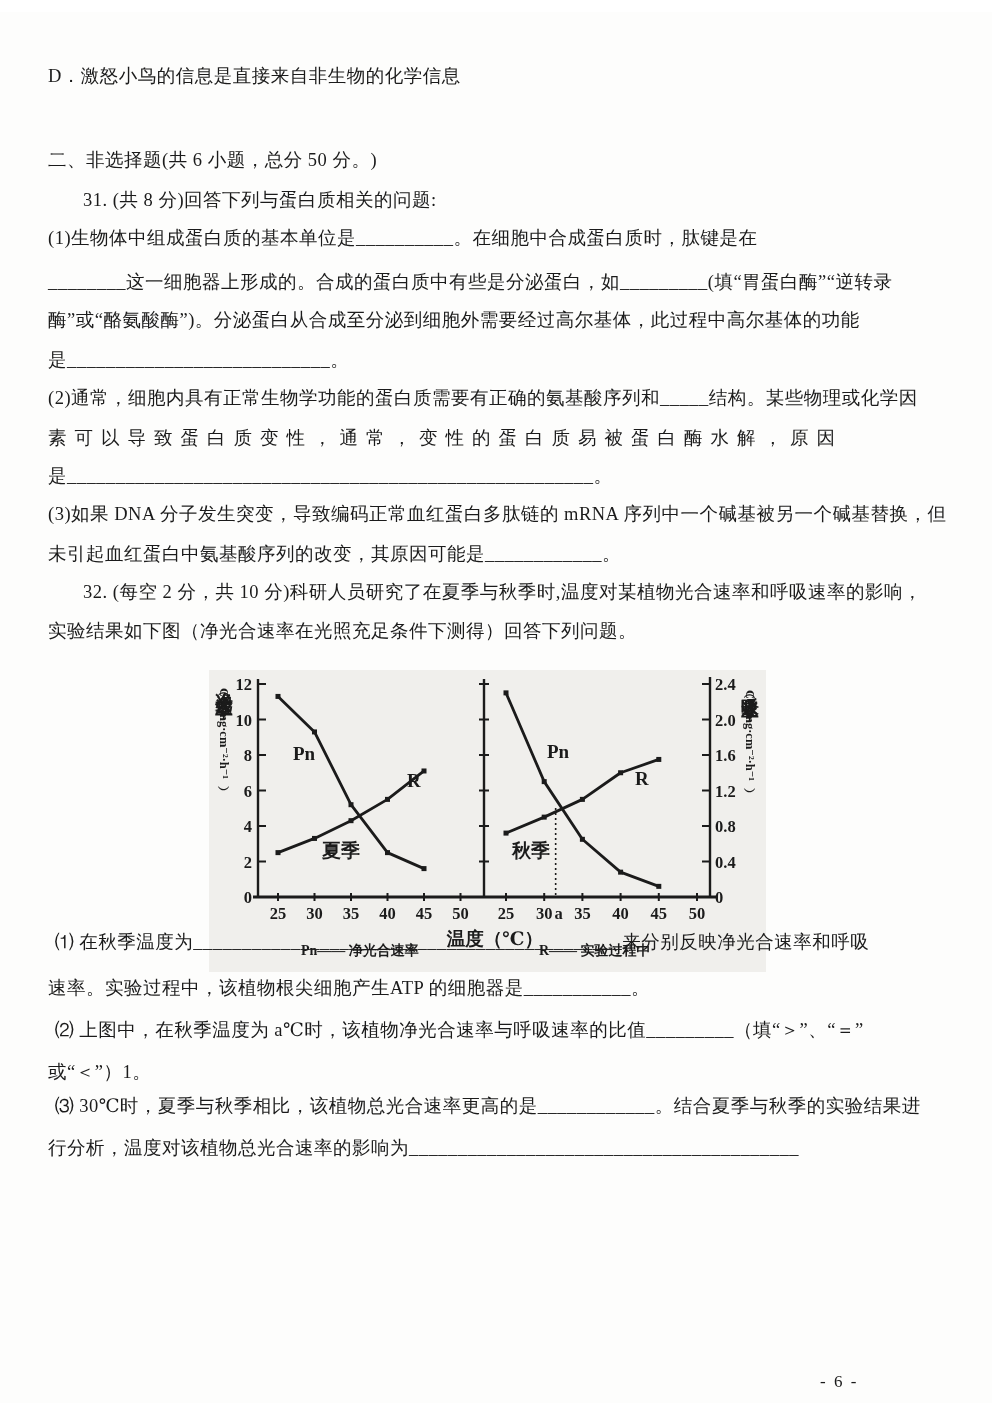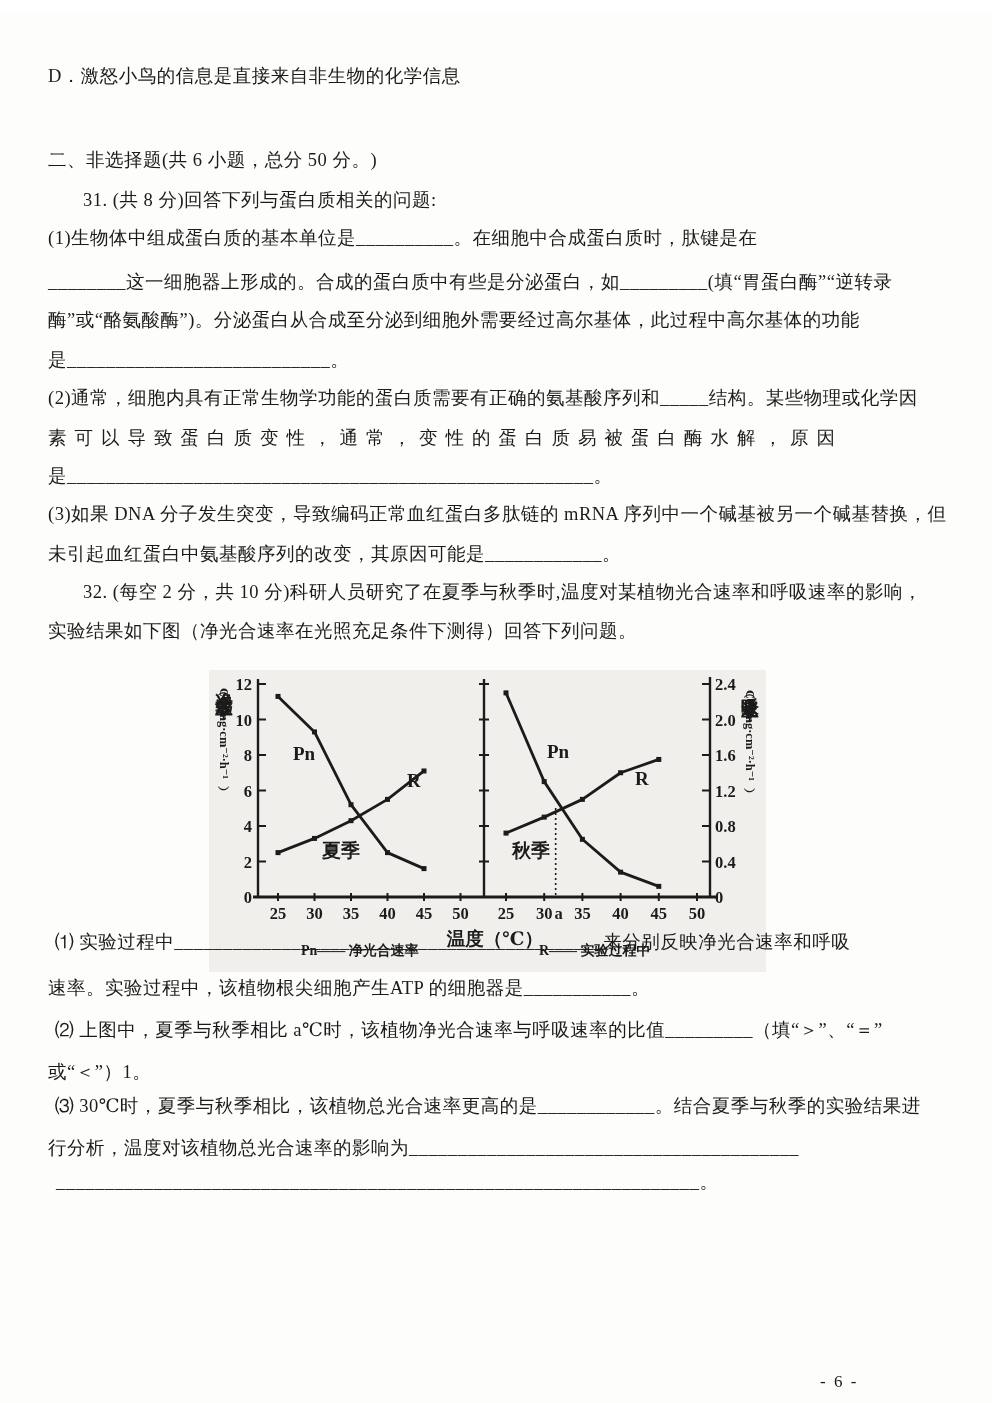--- a/index.html
+++ b/index.html
@@ -151,24 +151,23 @@
       <span>净光合速率</span><span class="vunit">（CO₂mg·cm⁻²·h⁻¹）</span>
     </div>
     <div class="vlab" style="left:531px;top:12px">
       <span>呼吸速率</span><span class="vunit">（CO₂mg·cm⁻²·h⁻¹）</span>
     </div>
     <div class="figtext xaxis-title">温度（℃）</div>
     <div class="figtext legend-item" style="left:92px">Pn—— 净光合速率</div>
     <div class="figtext legend-item" style="left:330px">R—— 实验过程中</div>
   </div>
 
-  <div class="tline" style="top:918px;left:55px"><span>⑴ 实验过程中</span><span>____________________________________________</span><span>来分别反映净光合速率和呼吸</span></div>
+  <div class="tline" style="top:918px;left:55px"><span>⑴ 在秋季温度为</span><span>____________________________________________</span><span>来分别反映净光合速率和呼吸</span></div>
 
   <div class="tline" style="top:964px;left:48px">速率。实验过程中，该植物根尖细胞产生ATP 的细胞器是___________。</div>
-  <div class="tline" style="top:1006px;left:55px">⑵ 上图中，夏季与秋季相比 a℃时，该植物净光合速率与呼吸速率的比值_________（填“＞”、“＝”</div>
+  <div class="tline" style="top:1006px;left:55px">⑵ 上图中，在秋季温度为 a℃时，该植物净光合速率与呼吸速率的比值_________（填“＞”、“＝”</div>
   <div class="tline" style="top:1048px;left:48px">或“＜”）1。</div>
   <div class="tline" style="top:1082px;left:55px">⑶ 30℃时，夏季与秋季相比，该植物总光合速率更高的是____________。结合夏季与秋季的实验结果进</div>
   <div class="tline" style="top:1124px;left:48px">行分析，温度对该植物总光合速率的影响为________________________________________</div>
-  <div class="tline" style="top:1158px;left:56px">__________________________________________________________________。</div>
 
   <div class="pageno" style="top:1360px;left:820px">- 6 -</div>
 
 </div>
 
 </body></html>

